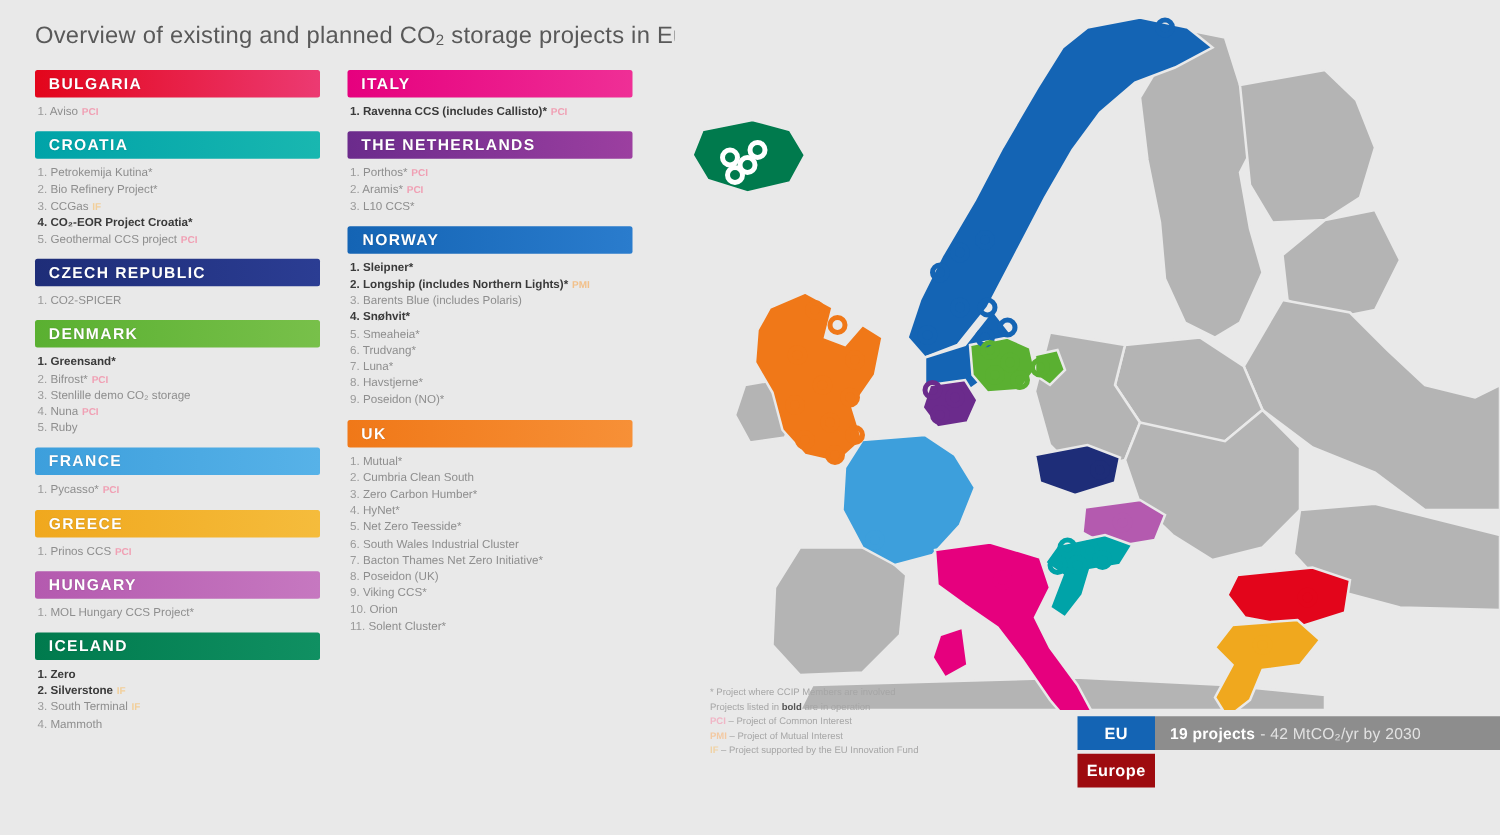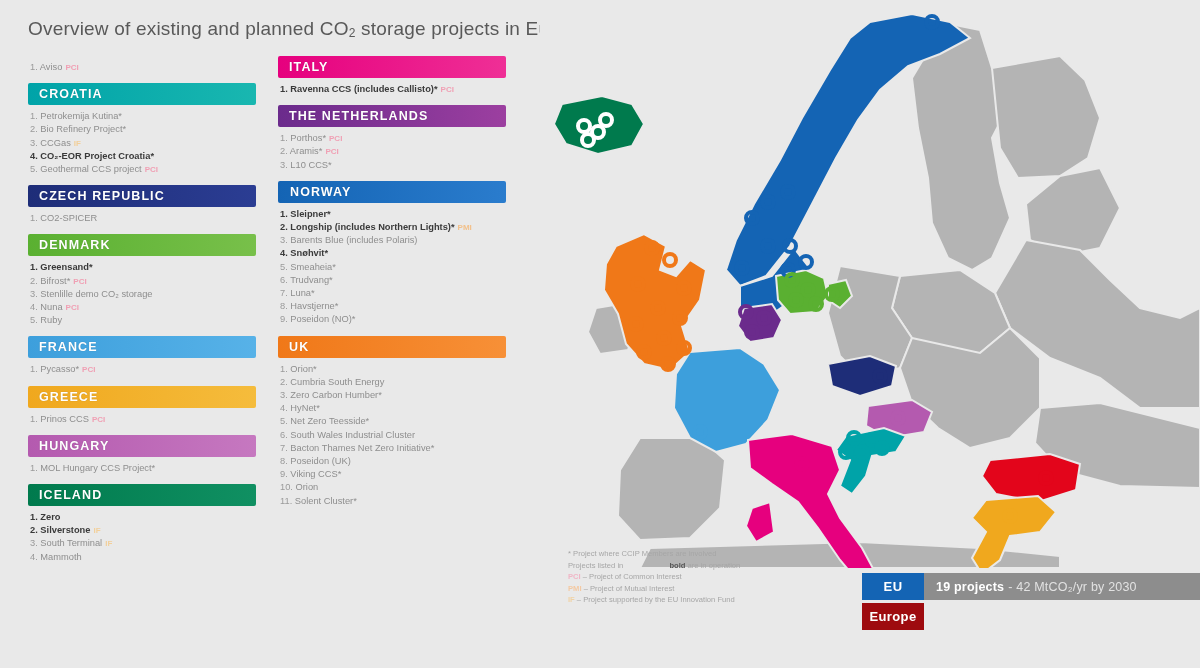--- a/index.html
+++ b/index.html
@@ -55,21 +55,21 @@
   
   #map{position:absolute;left:540px;top:8px;width:660px;height:560px;}
   #map svg{width:100%;height:100%;display:block;}
 
   
   #legend{
     position:absolute;left:568px;top:548px;
     font-size:7.6px;color:#a6a6a6;line-height:11.6px;
   }
   #legend .ln{white-space:nowrap;}
-  #legend b{color:#555;margin-left:44px;}
+  #legend b{color:#555;}
   #legend .k{font-weight:bold;}
   #legend .k.pci{color:#f0b6c6;}
   #legend .k.pmi{color:#f3c9a2;}
   #legend .k.if{color:#f0d2a5;}
 
   
   #stats{position:absolute;left:862px;top:573px;width:348px;}
   .srow{display:flex;align-items:stretch;margin-bottom:3px;height:27px;}
   .skey{
     width:62px;display:flex;align-items:center;justify-content:center;
@@ -89,20 +89,23 @@
 <body>
 
 <div id="page">
 
   <div id="title">
     <span>Overview of existing and planned CO</span><sub>2</sub><span> storage projects in Europe</span>
   </div>
 
   <div class="col" id="col-left">
       <div class="country">
+        <div class="cbar" style="background: linear-gradient(90deg, rgb(227, 5, 27) 0%, rgb(236, 58, 114) 100%);">
+          <span>BULGARIA</span>
+        </div>
         <ul class="plist">
           <li class=""><span class="num">1. </span><span>Aviso</span><span class="tag pci">PCI</span></li>
         </ul>
       </div>
       <div class="country">
         <div class="cbar" style="background: linear-gradient(90deg, rgb(0, 163, 168) 0%, rgb(25, 183, 176) 100%);">
           <span>CROATIA</span>
         </div>
         <ul class="plist">
           <li class=""><span class="num">1. </span><span>Petrokemija Kutina*</span></li>
@@ -202,22 +205,22 @@
           <li class=""><span class="num">7. </span><span>Luna*</span></li>
           <li class=""><span class="num">8. </span><span>Havstjerne*</span></li>
           <li class=""><span class="num">9. </span><span>Poseidon (NO)*</span></li>
         </ul>
       </div>
       <div class="country">
         <div class="cbar" style="background: linear-gradient(90deg, rgb(240, 120, 24) 0%, rgb(247, 144, 55) 100%);">
           <span>UK</span>
         </div>
         <ul class="plist">
-          <li class=""><span class="num">1. </span><span>Orion*</span></li>
-          <li class=""><span class="num">2. </span><span>Cumbria South Energy</span></li>
+          <li class=""><span class="num">1. </span><span>Mutual*</span></li>
+          <li class=""><span class="num">2. </span><span>Cumbria Clean South</span></li>
           <li class=""><span class="num">3. </span><span>Zero Carbon Humber*</span></li>
           <li class=""><span class="num">4. </span><span>HyNet*</span></li>
           <li class=""><span class="num">5. </span><span>Net Zero Teesside*</span></li>
           <li class=""><span class="num">6. </span><span>South Wales Industrial Cluster</span></li>
           <li class=""><span class="num">7. </span><span>Bacton Thames Net Zero Initiative*</span></li>
           <li class=""><span class="num">8. </span><span>Poseidon (UK)</span></li>
           <li class=""><span class="num">9. </span><span>Viking CCS*</span></li>
           <li class=""><span class="num">10. </span><span>Orion</span></li>
           <li class=""><span class="num">11. </span><span>Solent Cluster*</span></li>
         </ul>

